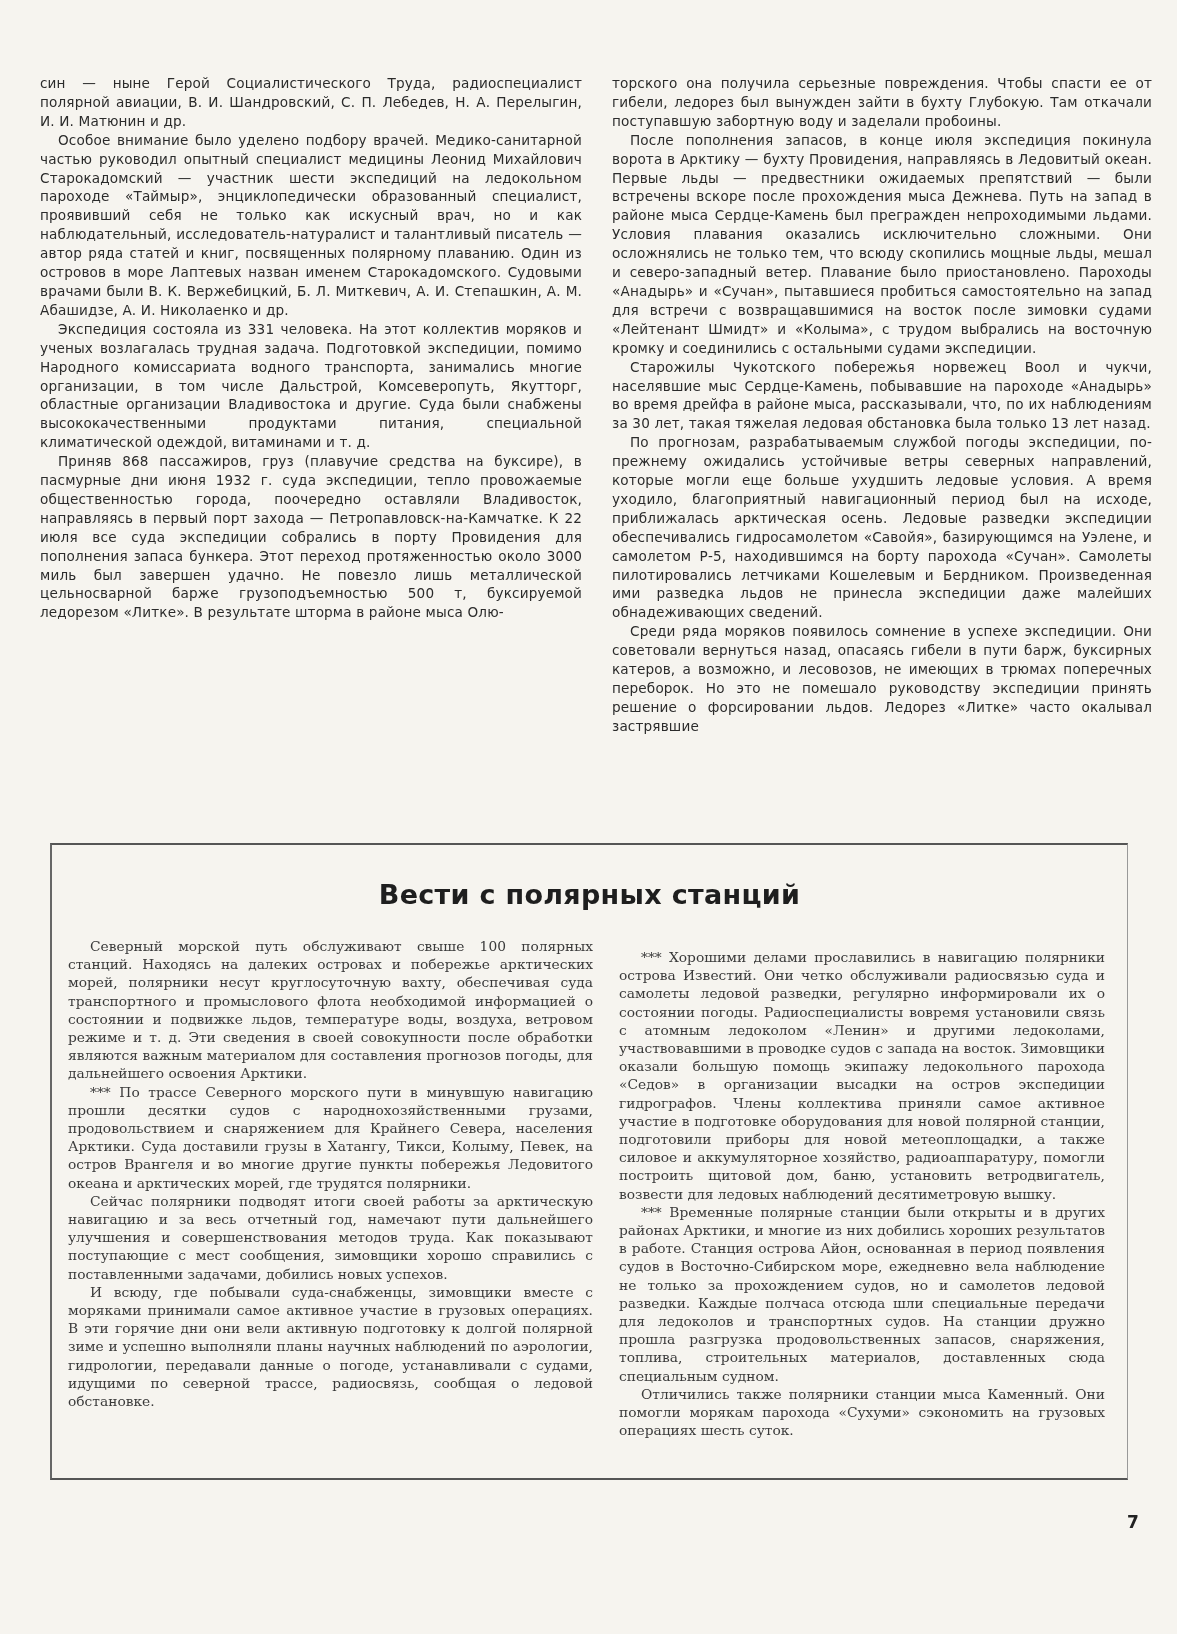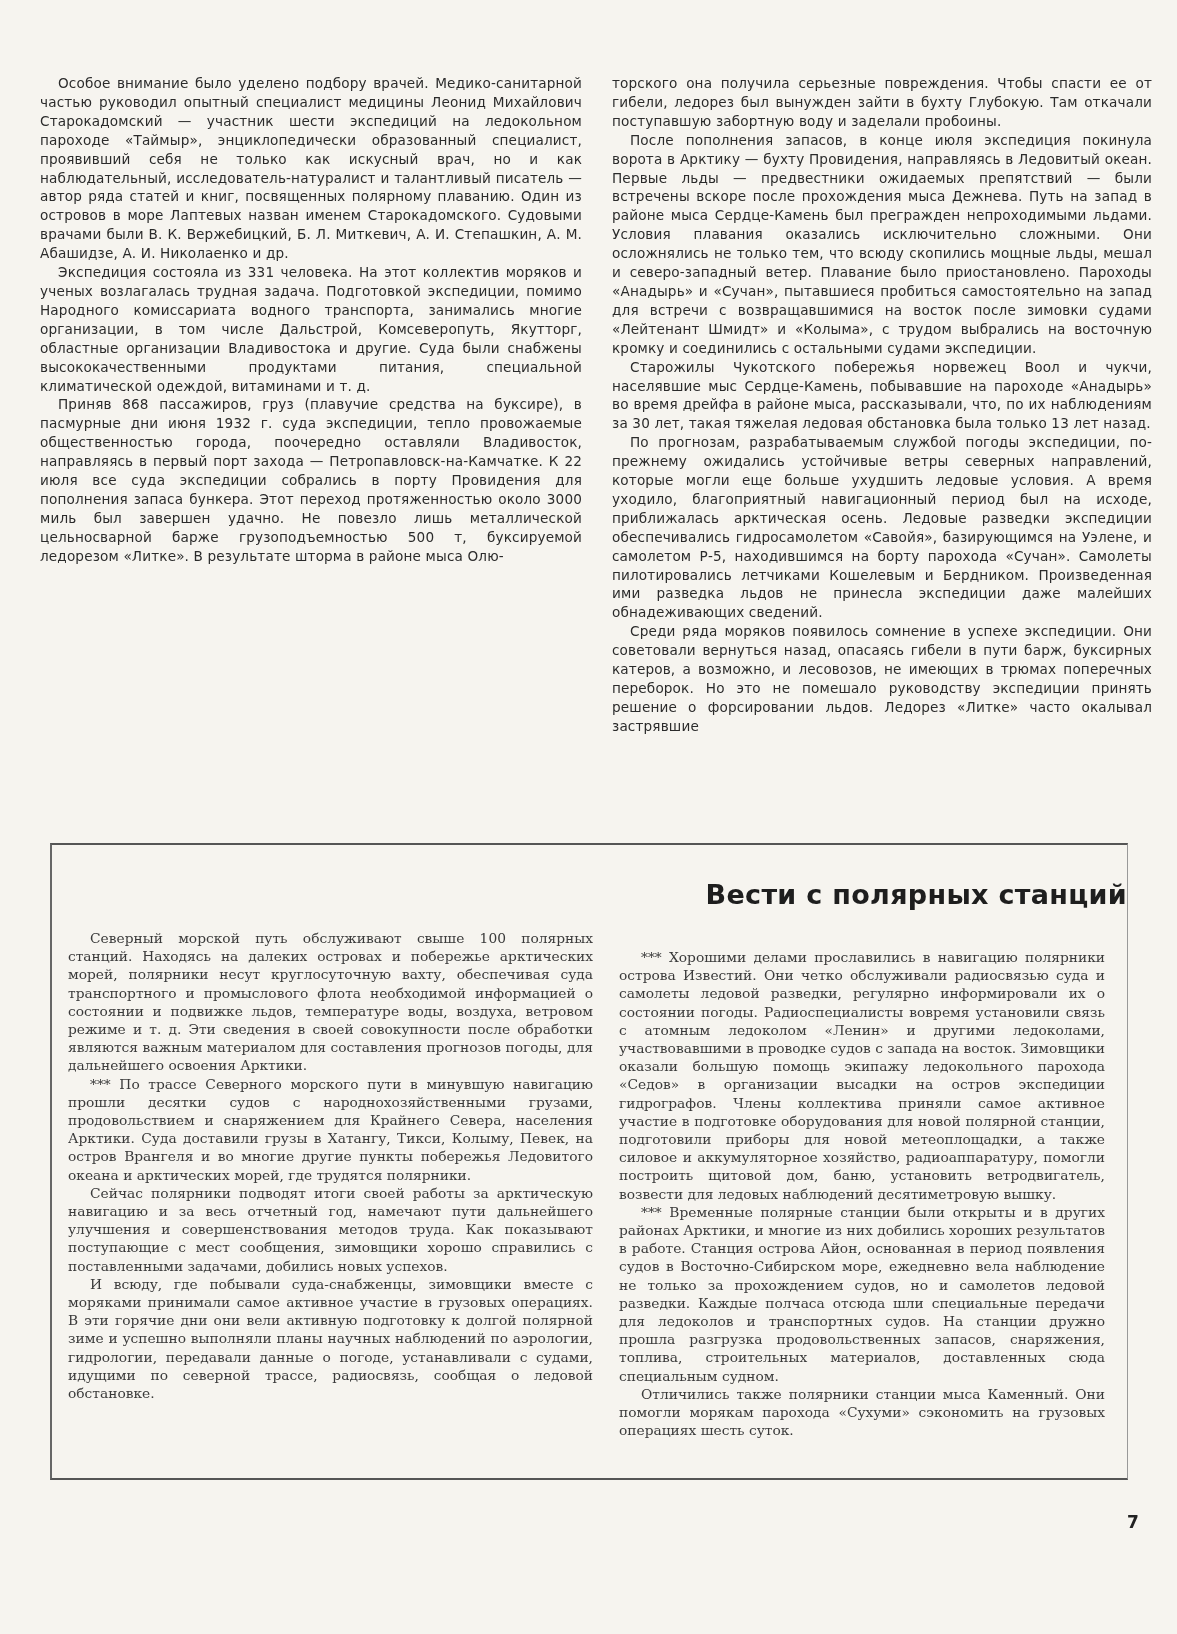--- a/index.html
+++ b/index.html
@@ -35,30 +35,30 @@
       border-left: 2px solid #666;
       border-right: 1px solid #999;
       border-top: 2px solid #555;
       border-bottom: 2px solid #555;
       box-sizing: border-box;
     }
     #box-title {
       position: absolute;
       left: 0; right: 0;
       top: 34px;
-      text-align: right;
+      text-align: center;
       font-family: "DejaVu Sans", sans-serif;
       font-weight: bold;
       font-size: 27px;
       letter-spacing: 0.3px;
       color: #1e1e1e;
     }
     .box-col {
       position: absolute;
-      top: 84px;
+      top: 92px;
       font-family: "DejaVu Serif", serif;
       font-size: 13.8px;
       line-height: 18.2px;
       text-align: justify;
       color: #3a3a3a;
     }
     #box-col-left { left: 16px; width: 525px; }
     #box-col-right { left: 567px; width: 486px; top: 83px; margin-top: 20px; }
     .box-col p { margin: 0; }
     .box-col p.ind { text-indent: 22px; }
@@ -70,20 +70,21 @@
       font-family: "DejaVu Sans", sans-serif;
       font-weight: bold;
       font-size: 17px;
       color: #222;
     }
   </style>
 </head>
 <body>
 
 <div id="col-left" class="top-col">
+    <p>син — ныне Герой Социалистического Труда, радиоспециалист полярной авиации, В. И. Шандровский, С. П. Лебедев, Н. А. Перелыгин, И. И. Матюнин и др.</p>
     <p class="ind">Особое внимание было уделено подбору врачей. Медико-санитарной частью руководил опытный специалист медицины Леонид Михайлович Старокадомский — участник шести экспедиций на ледокольном пароходе «Таймыр», энциклопедически образованный специалист, проявивший себя не только как искусный врач, но и как наблюдательный, исследователь-натуралист и талантливый писатель — автор ряда статей и книг, посвященных полярному плаванию. Один из островов в море Лаптевых назван именем Старокадомского. Судовыми врачами были В. К. Вержебицкий, Б. Л. Миткевич, А. И. Степашкин, А. М. Абашидзе, А. И. Николаенко и др.</p>
     <p class="ind">Экспедиция состояла из 331 человека. На этот коллектив моряков и ученых возлагалась трудная задача. Подготовкой экспедиции, помимо Народного комиссариата водного транспорта, занимались многие организации, в том числе Дальстрой, Комсеверопуть, Якутторг, областные организации Владивостока и другие. Суда были снабжены высококачественными продуктами питания, специальной климатической одеждой, витаминами и т. д.</p>
     <p class="ind">Приняв 868 пассажиров, груз (плавучие средства на буксире), в пасмурные дни июня 1932 г. суда экспедиции, тепло провожаемые общественностью города, поочередно оставляли Владивосток, направляясь в первый порт захода — Петропавловск-на-Камчатке. К 22 июля все суда экспедиции собрались в порту Провидения для пополнения запаса бункера. Этот переход протяженностью около 3000 миль был завершен удачно. Не повезло лишь металлической цельносварной барже грузоподъемностью 500 т, буксируемой ледорезом «Литке». В результате шторма в районе мыса Олю-</p>
   </div>
 <div id="col-right" class="top-col">
     <p>торского она получила серьезные повреждения. Чтобы спасти ее от гибели, ледорез был вынужден зайти в бухту Глубокую. Там откачали поступавшую забортную воду и заделали пробоины.</p>
     <p class="ind">После пополнения запасов, в конце июля экспедиция покинула ворота в Арктику — бухту Провидения, направляясь в Ледовитый океан. Первые льды — предвестники ожидаемых препятствий — были встречены вскоре после прохождения мыса Дежнева. Путь на запад в районе мыса Сердце-Камень был прегражден непроходимыми льдами. Условия плавания оказались исключительно сложными. Они осложнялись не только тем, что всюду скопились мощные льды, мешал и северо-западный ветер. Плавание было приостановлено. Пароходы «Анадырь» и «Сучан», пытавшиеся пробиться самостоятельно на запад для встречи с возвращавшимися на восток после зимовки судами «Лейтенант Шмидт» и «Колыма», с трудом выбрались на восточную кромку и соединились с остальными судами экспедиции.</p>
     <p class="ind">Старожилы Чукотского побережья норвежец Воол и чукчи, населявшие мыс Сердце-Камень, побывавшие на пароходе «Анадырь» во время дрейфа в районе мыса, рассказывали, что, по их наблюдениям за 30 лет, такая тяжелая ледовая обстановка была только 13 лет назад.</p>
     <p class="ind">По прогнозам, разрабатываемым службой погоды экспедиции, по-прежнему ожидались устойчивые ветры северных направлений, которые могли еще больше ухудшить ледовые условия. А время уходило, благоприятный навигационный период был на исходе, приближалась арктическая осень. Ледовые разведки экспедиции обеспечивались гидросамолетом «Савойя», базирующимся на Уэлене, и самолетом Р-5, находившимся на борту парохода «Сучан». Самолеты пилотировались летчиками Кошелевым и Бердником. Произведенная ими разведка льдов не принесла экспедиции даже малейших обнадеживающих сведений.</p>
     <p class="ind">Среди ряда моряков появилось сомнение в успехе экспедиции. Они советовали вернуться назад, опасаясь гибели в пути барж, буксирных катеров, а возможно, и лесовозов, не имеющих в трюмах поперечных переборок. Но это не помешало руководству экспедиции принять решение о форсировании льдов. Ледорез «Литке» часто окалывал застрявшие</p>

